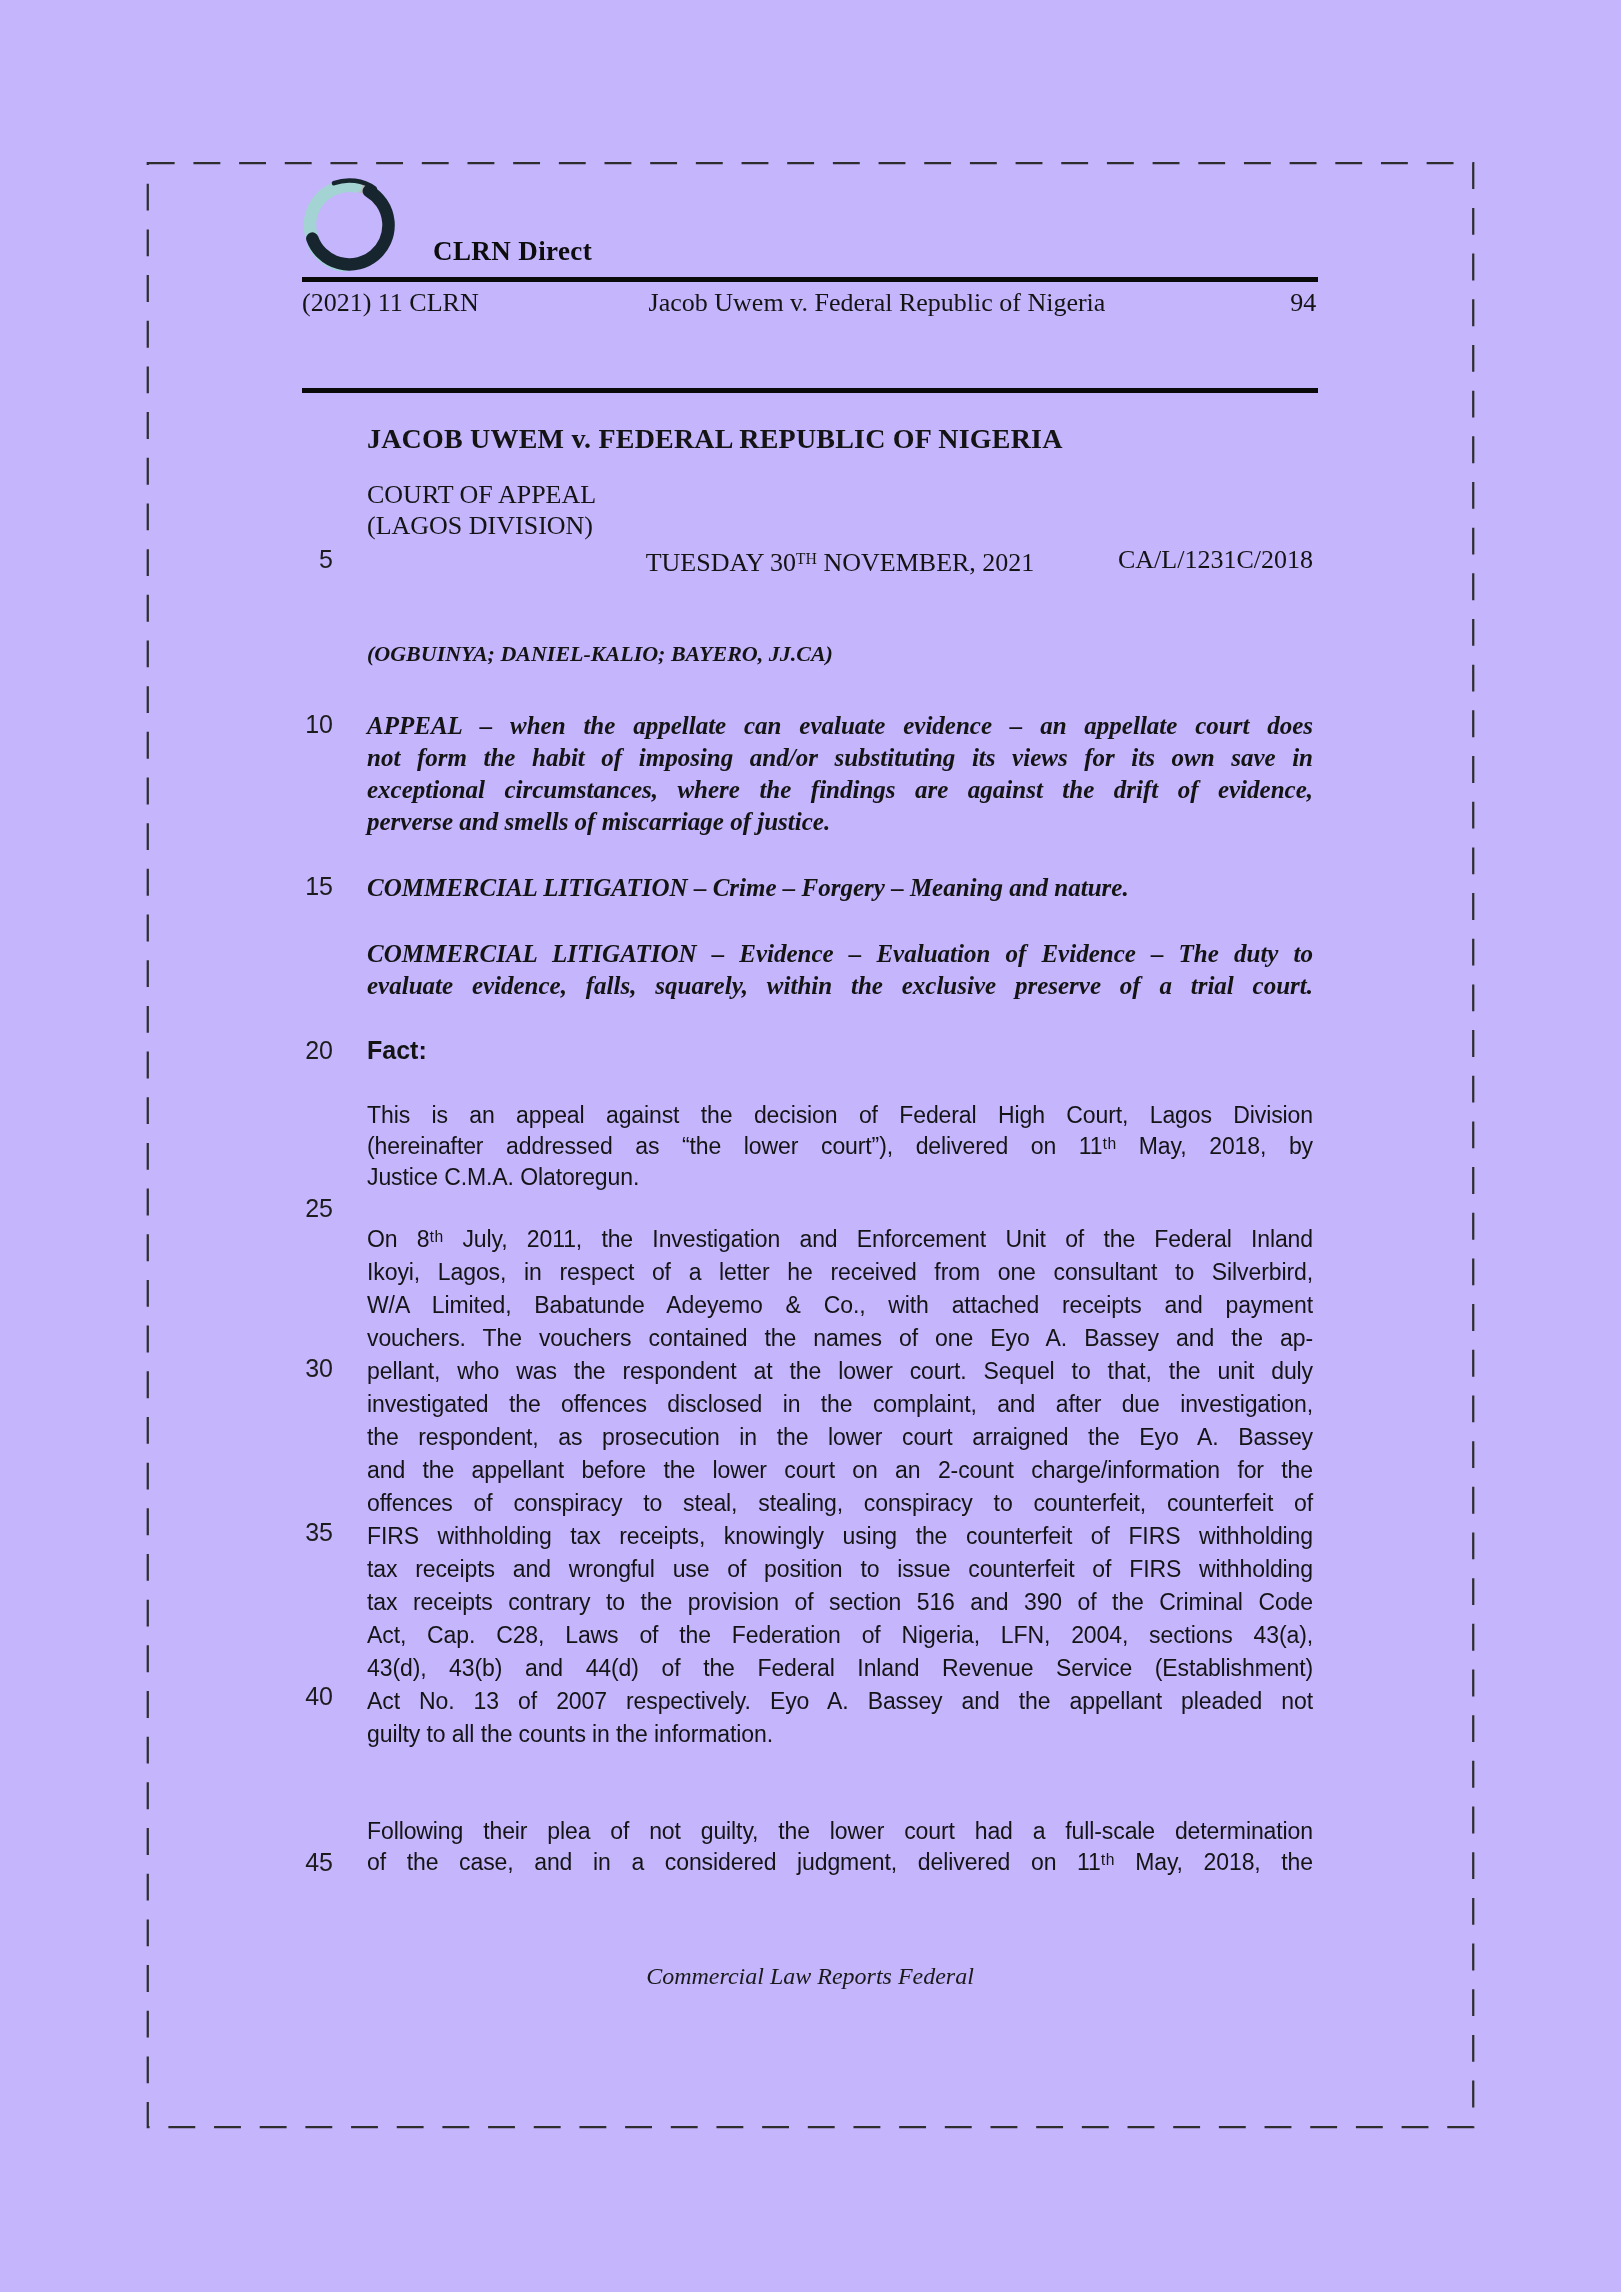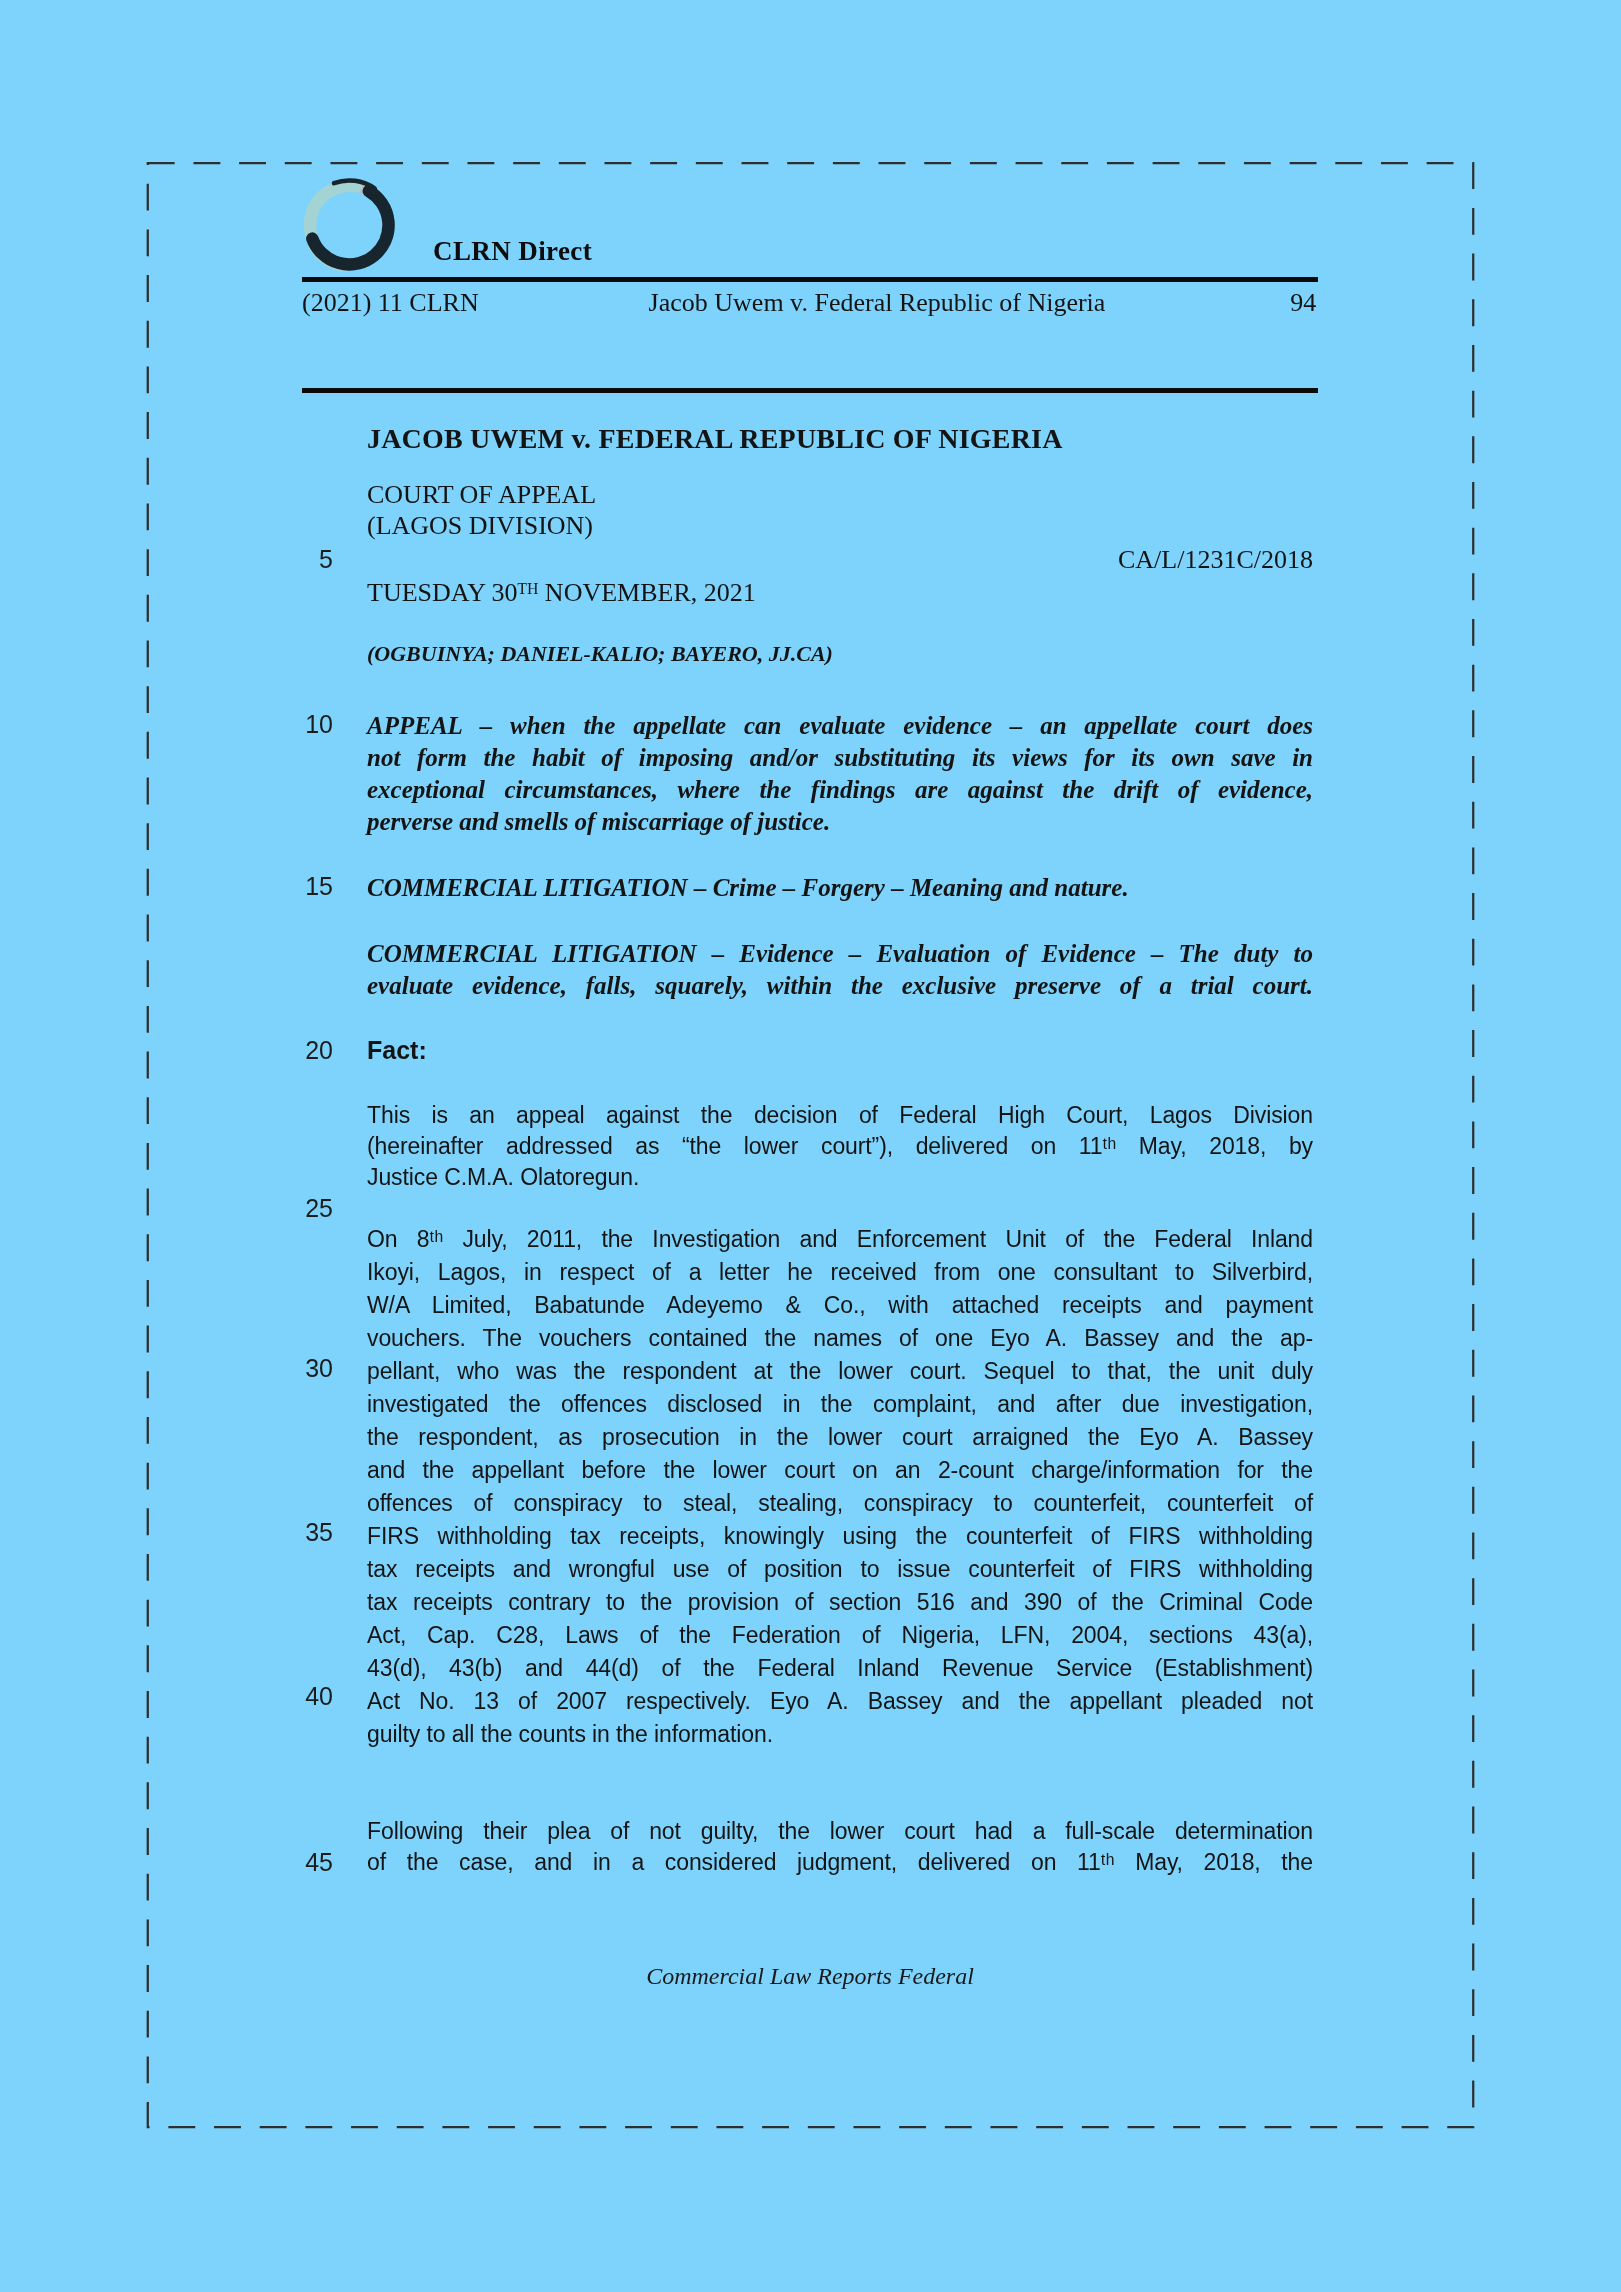--- a/index.html
+++ b/index.html
@@ -1,19 +1,19 @@
 <!DOCTYPE html>
 <html style="font-size:14.3px"><head>
 <meta charset="utf-8">
 <style>
   html,body{margin:0;padding:0;background:#ffffff;}
   .page{
     position:relative;
     width:1621px;height:2293px;
-    background:#7dd3fc;
+    background:#c4b5fd;
     font-family:"Liberation Serif","DejaVu Serif",serif;
     color:#141414;
     overflow:hidden;
   }
   .border-svg{position:absolute;left:0;top:0;pointer-events:none;}
   .logo{position:absolute;left:298px;top:176px;width:106px;height:100px;}
   .wordmark{
     position:absolute;left:433px;top:236px;
     font-weight:bold;font-size:27px;letter-spacing:0.4px;color:#0d0d0d;
   }
@@ -25,21 +25,21 @@
     font-size:26px;
   }
   .runhead .citation{position:absolute;left:0;top:0;}
   .runhead .running-title{position:absolute;left:575px;top:0;transform:translateX(-50%);white-space:nowrap;}
   .runhead .pageno{position:absolute;right:1.8px;top:0;}
   .col{position:absolute;left:367px;width:946px;}
   .case-title{top:423px;font-weight:bold;font-size:28px;letter-spacing:0.2px;}
   .court{top:480px;font-size:26px;}
   .division{top:511px;font-size:26px;}
   .suit{top:545px;font-size:26px;text-align:right;}
-  .ddate{top:578px;font-size:26px;text-align:left;}
+  .ddate{top:548px;font-size:26px;text-align:center;}
   .coram{top:641px;font-size:22px;font-weight:bold;font-style:italic;}
   .headnote{
     font-size:25px;font-weight:bold;font-style:italic;line-height:32px;
   }
   .hn1{top:710px;}
   .hn2{top:872px;}
   .hn3{top:938px;}
   .facts-heading{
     top:1036px;
     font-family:"Liberation Sans","DejaVu Sans",sans-serif;

